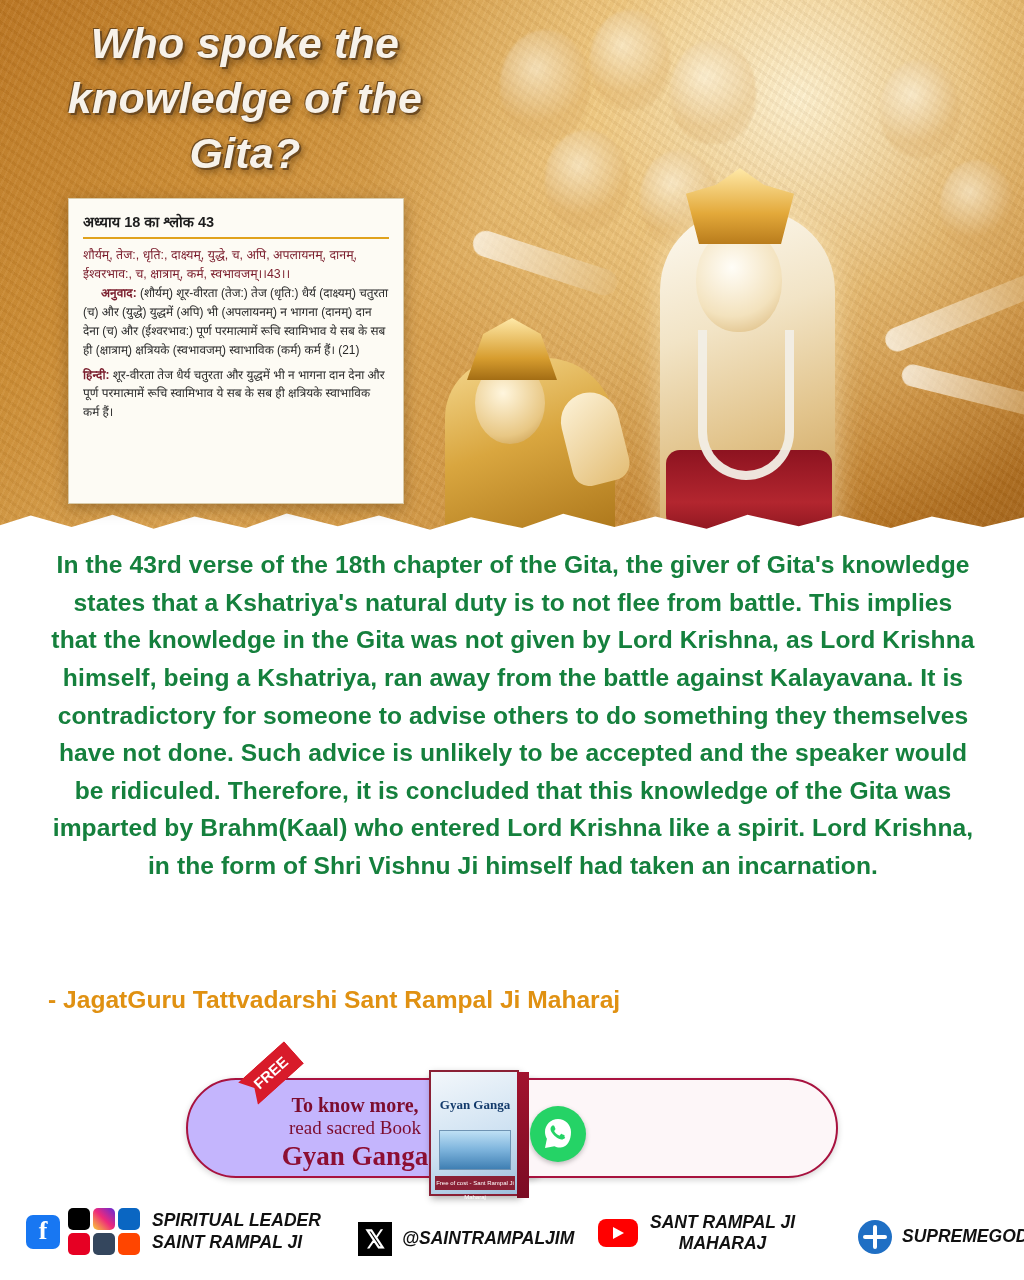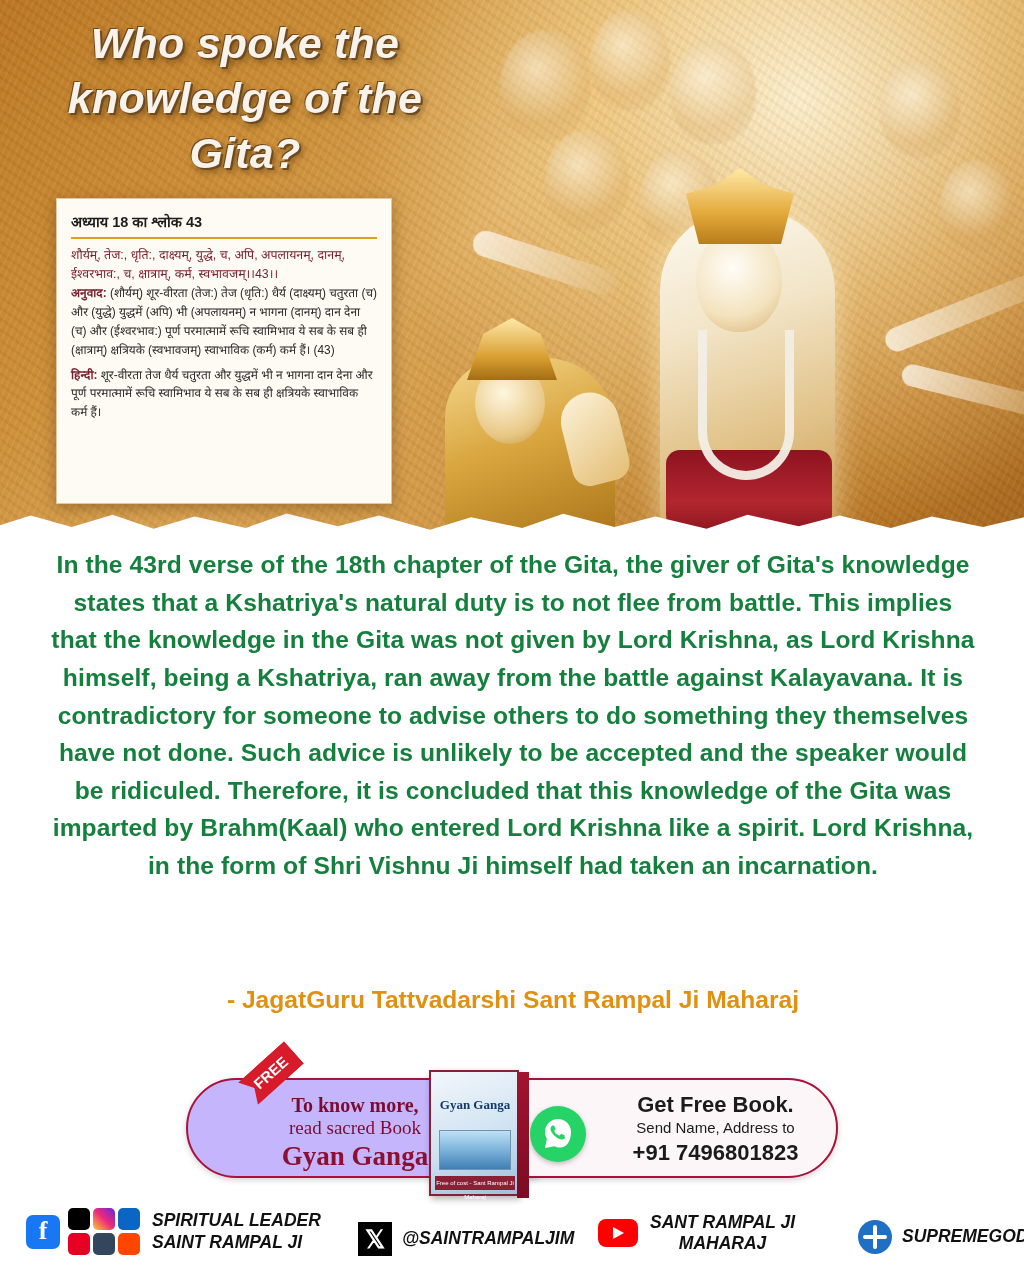--- a/index.html
+++ b/index.html
@@ -137,58 +137,58 @@
       2px 2px 0 #6d4a20,
       -1px -1px 0 #6d4a20,
       3px 4px 7px rgba(60,35,5,.55);
     letter-spacing: .2px;
     font-style: italic;
   }
 
   
   .verse-card {
     position: absolute;
-    left: 56px; top: 198px;
+    left: 68px; top: 198px;
     width: 336px; height: 306px;
     background: #fdfbf4;
     border: 1px solid #d9cbaa;
     box-shadow: 0 4px 14px rgba(60,35,5,.35);
     padding: 12px 14px 10px 14px;
   }
   .verse-title {
     font-size: 14.5px; font-weight: bold; color: #1d1d1d;
     padding-bottom: 6px;
     border-bottom: 2px solid #e0a21c;
     margin-bottom: 7px;
   }
   .verse-sanskrit {
     font-size: 12.4px; color: #7a1d2c; line-height: 1.55;
   }
   .verse-block { font-size: 11.9px; color: #2a2a2a; line-height: 1.58; margin-bottom: 6px; }
-  .verse-block b { color: #7a1d2c; }
+  .verse-block b { color: #7a1d2c; margin-left: 18px; }
   .verse-hindi { font-size: 11.9px; color: #2a2a2a; line-height: 1.58; }
   .verse-hindi b { color: #7a1d2c; }
 
   
   .message {
     position: absolute;
     left: 48px; top: 546px;
     width: 930px;
     text-align: center;
     font-size: 24.6px;
     line-height: 1.53;
     font-weight: bold;
     color: #15803d;
     letter-spacing: .1px;
   }
   .attribution {
     position: absolute;
     left: 48px; top: 986px;
     width: 930px;
-    text-align: center;
+    text-align: left;
     font-size: 24.6px;
     font-weight: bold;
     color: #e09112;
   }
 
   
   .promo {
     position: absolute;
     left: 186px; top: 1070px;
     width: 652px; height: 118px;
@@ -340,21 +340,21 @@
   <div class="torn-edge"></div>
 </div>
 
 <div class="headline">Who spoke the knowledge of the Gita?</div>
 
 <div class="verse-card">
   <div class="verse-title">अध्याय 18 का श्लोक 43</div>
   <div class="verse-sanskrit">शौर्यम्, तेज:, धृति:, दाक्ष्यम्, युद्धे, च, अपि, अपलायनम्, दानम्, ईश्वरभाव:, च, क्षात्राम्, कर्म, स्वभावजम्।।43।।</div>
   <div class="verse-block">
     <b>अनुवाद:</b>
-    <span>(शौर्यम्) शूर-वीरता (तेज:) तेज (धृति:) धैर्य (दाक्ष्यम्) चतुरता (च) और (युद्धे) युद्धमें (अपि) भी (अपलायनम्) न भागना (दानम्) दान देना (च) और (ईश्वरभाव:) पूर्ण परमात्मामें रूचि स्वामिभाव ये सब के सब ही (क्षात्राम्) क्षत्रियके (स्वभावजम्) स्वाभाविक (कर्म) कर्म हैं। (43)</span>
+    <span>(शौर्यम्) शूर-वीरता (तेज:) तेज (धृति:) धैर्य (दाक्ष्यम्) चतुरता (च) और (युद्धे) युद्धमें (अपि) भी (अपलायनम्) न भागना (दानम्) दान देना (च) और (ईश्वरभाव:) पूर्ण परमात्मामें रूचि स्वामिभाव ये सब के सब ही (क्षात्राम्) क्षत्रियके (स्वभावजम्) स्वाभाविक (कर्म) कर्म हैं। (21)</span>
   </div>
   <div class="verse-hindi">
     <b>हिन्दी:</b>
     <span>शूर-वीरता तेज धैर्य चतुरता और युद्धमें भी न भागना दान देना और पूर्ण परमात्मामें रूचि स्वामिभाव ये सब के सब ही क्षत्रियके स्वाभाविक कर्म हैं।</span>
   </div>
 </div>
 
 <div class="message">In the 43rd verse of the 18th chapter of the Gita, the giver of Gita's knowledge states that a Kshatriya's natural duty is to not flee from battle. This implies that the knowledge in the Gita was not given by Lord Krishna, as Lord Krishna himself, being a Kshatriya, ran away from the battle against Kalayavana. It is contradictory for someone to advise others to do something they themselves have not done. Such advice is unlikely to be accepted and the speaker would be ridiculed. Therefore, it is concluded that this knowledge of the Gita was imparted by Brahm(Kaal) who entered Lord Krishna like a spirit. Lord Krishna, in the form of Shri Vishnu Ji himself had taken an incarnation.</div>
 <div class="attribution">- JagatGuru Tattvadarshi Sant Rampal Ji Maharaj</div>
 
@@ -364,25 +364,20 @@
       <div class="promo-l1">To know more,</div>
       <div class="promo-l2">read sacred Book</div>
       <div class="promo-l3">Gyan Ganga</div>
     </div>
   </div>
   <div class="promo-right">
     <div class="whatsapp">
       <svg width="32" height="34" viewBox="0 0 32 34" aria-hidden="true">
         <path fill="#ffffff" d="M16 2C8.8 2 3 7.8 3 15c0 2.5.7 4.8 1.9 6.8L3 31l9.4-1.8c1.9 1 4.1 1.6 6.4 1.3C25.6 29.9 29 23 29 15 29 7.8 23.2 2 16 2zm7.2 18.6c-.3.9-1.8 1.7-2.5 1.8-.6.1-1.4.1-2.3-.2-.5-.2-1.2-.4-2.1-.8-3.7-1.6-6.1-5.3-6.3-5.6-.2-.3-1.5-2-1.5-3.8s.9-2.7 1.3-3.1c.3-.3.7-.4 1-.4h.7c.2 0 .5 0 .8.6.3.7 1 2.4 1.1 2.6.1.2.1.4 0 .6-.1.2-.2.4-.4.6l-.5.6c-.2.2-.4.4-.2.7.2.3.9 1.5 2 2.5 1.4 1.2 2.5 1.6 2.9 1.8.3.2.5.1.7-.1.2-.2.8-1 1.1-1.3.2-.3.4-.3.7-.2.3.1 1.9.9 2.3 1.1.3.2.5.2.6.4.1.1.1.8-.2 1.7z"></path>
       </svg>
-    </div>
-    <div class="promo-right-inner">
-      <div class="promo-r1">Get Free Book.</div>
-      <div class="promo-r2">Send Name, Address to</div>
-      <div class="promo-r3">+91 7496801823</div>
     </div>
   </div>
   <div class="book">
     <div class="book-spine"></div>
     <div class="book-title">Gyan Ganga</div>
     <div class="book-img"></div>
     <div class="book-foot">Free of cost - Sant Rampal Ji Maharaj</div>
   </div>
   <div class="free-flag">FREE</div>
 </div>

